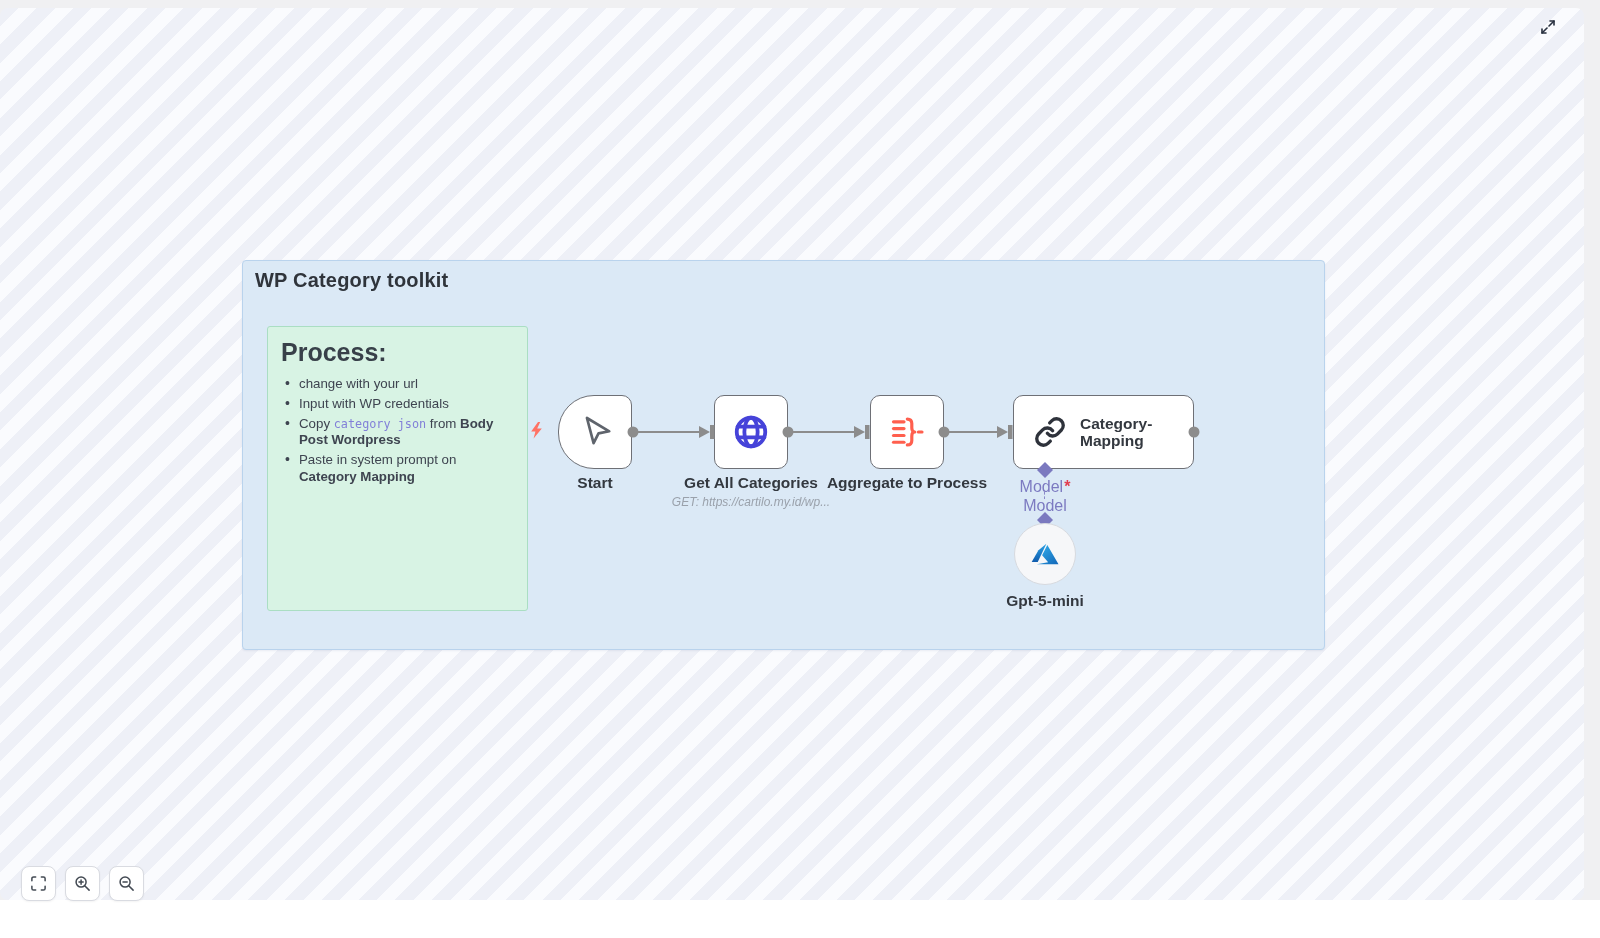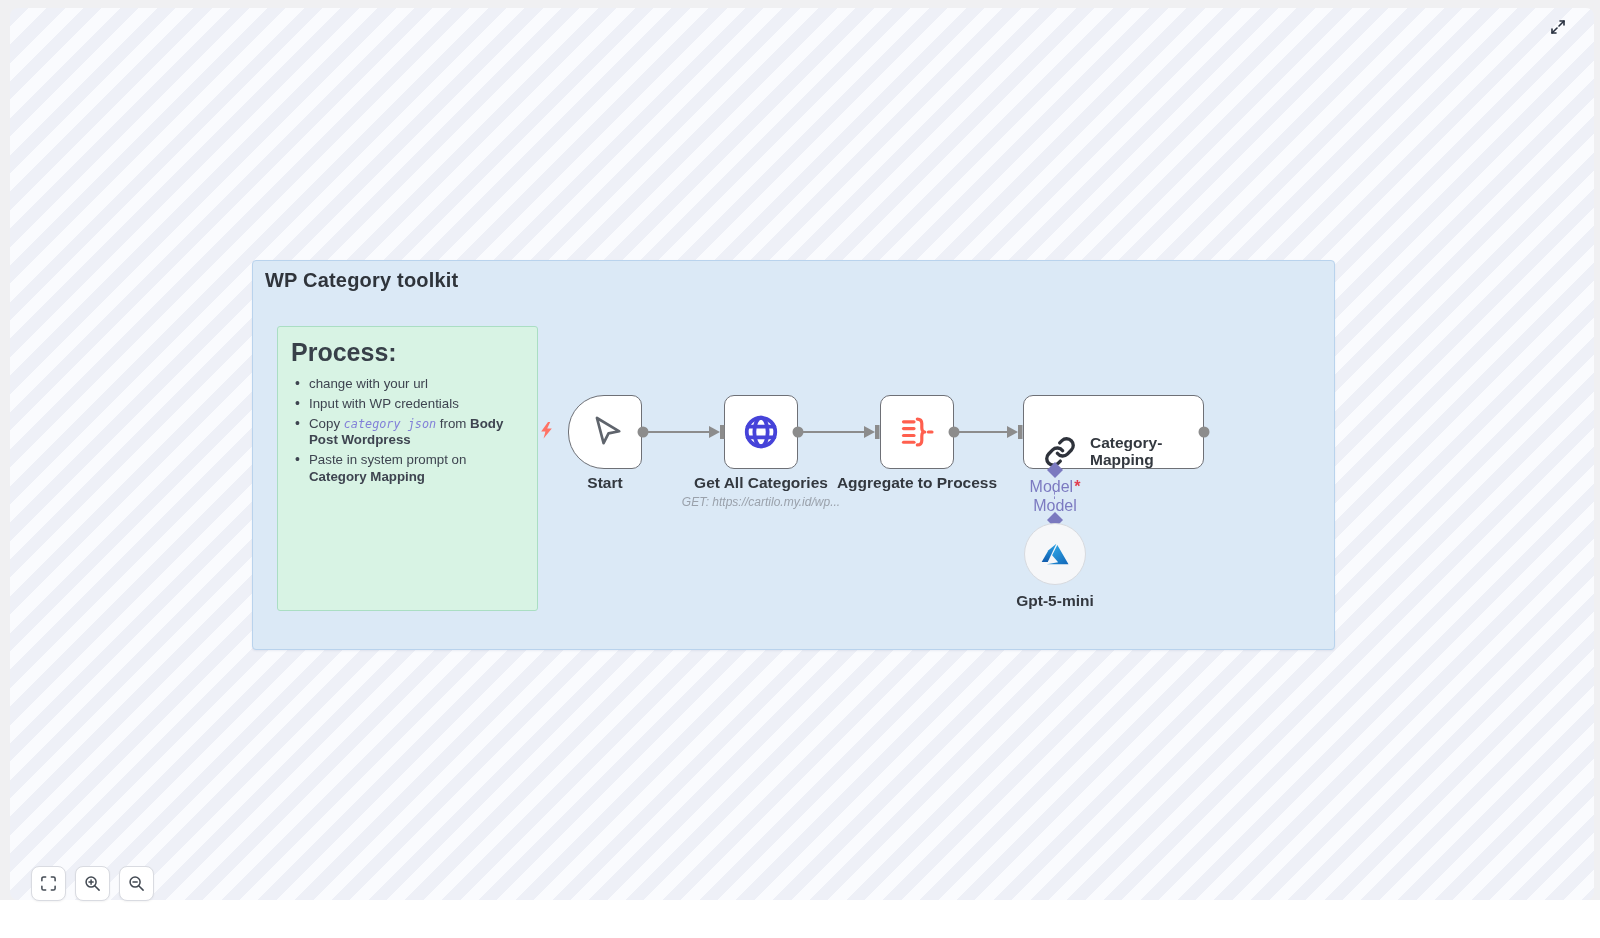--- a/index.html
+++ b/index.html
@@ -1,21 +1,21 @@
 <!DOCTYPE html>
 <html><head>
 <meta charset="utf-8">
 <style>
   * { margin:0; padding:0; box-sizing:border-box; }
   html,body { width:1600px; height:938px; }
   body { font-family:"Liberation Sans", sans-serif; background:#ffffff; position:relative; overflow:hidden; }
 
   .frame { position:absolute; left:0; top:0; width:1600px; height:900px; background:#f0f0f2; }
   .canvas {
-    position:absolute; left:10px; top:8px; width:1584px; height:892px;
+    position:absolute; left:0; top:8px; width:1584px; height:892px;
     border-radius:8px;
     background:repeating-linear-gradient(135deg,#eef0f7 0px,#eef0f7 13px,#fafbfe 13px,#fafbfe 26px);
   }
 
   .expand-btn { position:absolute; left:1536px; top:8px; width:24px; height:24px; background:transparent; border:none; cursor:pointer; }
 
   .wf-container {
     position:absolute; left:242px; top:252px; width:1083px; height:390px;
     background:#dbe9f6; border:1px solid #b9d3ed; border-radius:4px;
     box-shadow:0 1px 2px rgba(40,70,110,0.08);
@@ -26,31 +26,31 @@
     position:absolute; left:267px; top:318px; width:261px; height:285px;
     background:#d8f3e4; border:1px solid #aadec3; border-radius:3px;
     padding:11px 13px 10px 13px; overflow:hidden;
   }
   .note-title { font-size:25px; font-weight:bold; color:#384049; margin-bottom:9px; }
   .note ul { list-style:none; }
   .note li { position:relative; padding-left:18px; font-size:13.3px; line-height:1.26; color:#3e4450; margin-bottom:3px; }
   .note li::before { content:"•"; position:absolute; left:4px; top:-1px; font-size:14px; color:#3e4450; }
   .note .plain { }
   .note .bold { font-weight:bold; }
-  .note .code { font-family:"DejaVu Sans Mono", monospace; font-size:11.8px; color:#8280d8;font-style:italic; }
+  .note .code { font-family:"DejaVu Sans Mono", monospace; font-size:11.8px; color:#8280d8; }
 
   .node {
     position:absolute; top:387px; height:74px; background:#ffffff;
     border:1.6px solid #6e7076; border-radius:10px;
     display:flex; align-items:center; justify-content:center;
   }
   .node-start { left:558px; width:74px; border-radius:36px 10px 10px 36px; }
   .node-http { left:714px; width:74px; }
   .node-agg { left:870px; width:74px; }
-  .node-map { left:1013px; width:181px; justify-content:flex-start; padding-left:20px;align-items:flex-end; }
+  .node-map { left:1013px; width:181px; justify-content:flex-start; padding-left:20px; }
   .node-map .map-label { margin-left:14px; font-size:15.5px; font-weight:600; color:#33383f; line-height:1.1; }
 
   .node-label { position:absolute; top:466px; transform:translateX(-50%); font-size:15.5px; font-weight:600; color:#33383f; white-space:nowrap; }
   .node-sub { position:absolute; top:487px; transform:translateX(-50%); font-size:12px; color:#9aa1ab; white-space:nowrap;font-style:italic; }
 
   .conn { position:absolute; }
 
   .model-label { position:absolute; transform:translateX(-50%); font-size:16px; color:#7c7ac1; white-space:nowrap; }
   .model-label .req { color:#e23c4e; font-weight:bold; margin-left:1px; }
   .model-dash { position:absolute; left:1044px; width:0; height:7px; border-left:1.6px dashed #8b89c9; }

